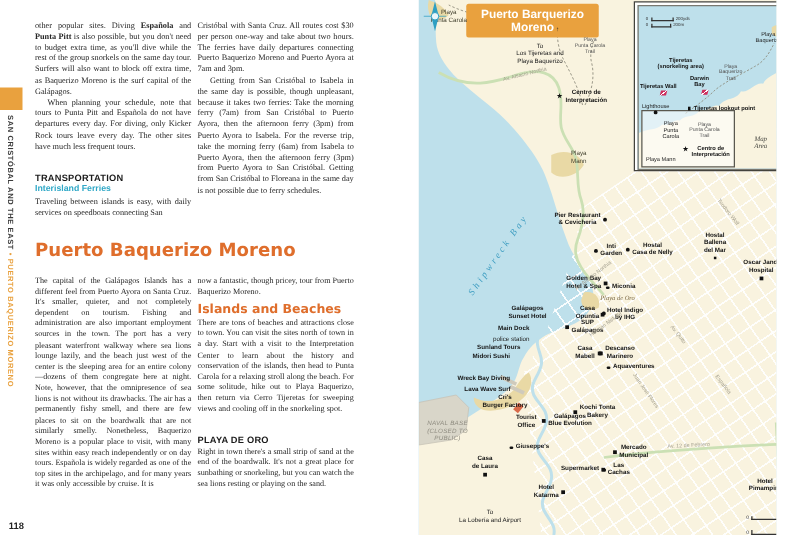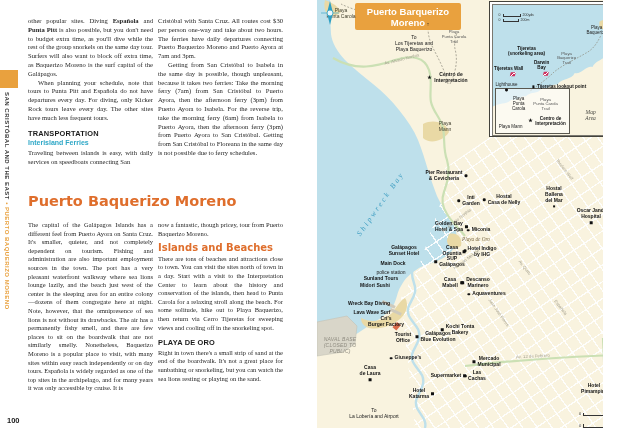--- a/index.html
+++ b/index.html
@@ -8,37 +8,37 @@
   
   .col{position:absolute;width:125px;font-size:6.6px;line-height:8.8px;text-align:justify;}
   .col p{margin:0;}
   .col p.ind{text-indent:10px;}
   .col b{font-weight:bold;}
   #col1top{left:28px;top:17px;}
   #col2top{left:158px;top:17px;}
   #col1bot{left:28px;top:221px;font-size:6.5px;line-height:8.6px;}
   #col2bot{left:158px;top:221px;font-size:6.5px;line-height:8.6px;}
   .h-sans{font-family:"Liberation Sans",sans-serif;font-weight:bold;color:#1a1a1a;
-          font-size:7.4px;margin:7px 0 1px 0;letter-spacing:.2px;}
+          font-size:7.4px;margin:16px 0 1px 0;letter-spacing:.2px;}
   .h-blue{font-family:"Liberation Sans",sans-serif;font-weight:bold;color:var(--link-blue);
           font-size:7px;margin:0 0 1px 0;}
   .h-orange{font-family:"DejaVu Sans",sans-serif;font-weight:bold;color:var(--heading-orange);
           font-size:10px;margin:6px 0 2px 0;}
   #mainHeading{position:absolute;left:28px;top:193px;font-family:"DejaVu Sans",sans-serif;
           font-weight:bold;color:var(--heading-orange);font-size:14.5px;}
   
   #edgeTab{position:absolute;left:0;top:70px;width:18px;height:18px;background:var(--accent-orange);}
   #edgeText{position:absolute;left:4px;top:92px;writing-mode:vertical-rl;
           font-family:"Liberation Sans",sans-serif;font-weight:bold;font-size:6px;
           letter-spacing:.5px;color:#3a3a3a;}
   #edgeText .sub{color:var(--accent-orange);}
   #pageNum{position:absolute;left:7px;top:416px;font-family:"Liberation Sans",sans-serif;
           font-weight:bold;font-size:7.5px;color:#222;}
   
-  #map{position:absolute;left:317px;top:0;width:286px;height:428px;background:var(--water);overflow:hidden;}
+  #map{position:absolute;left:335px;top:0;width:286px;height:428px;background:var(--water);overflow:hidden;}
   #map svg{position:absolute;left:0;top:0;}
   #townGrid{position:absolute;left:0;top:0;width:320px;height:428px;
      clip-path:polygon(126px 196px,128px 168px,236px 94px,320px 100px,320px 428px,98px 428px,84px 298px,102px 266px);
      background:
        repeating-linear-gradient(55deg, rgba(255,255,255,.9) 0 1.3px, transparent 1.3px 12px),
        repeating-linear-gradient(-34deg, rgba(255,255,255,.9) 0 1.3px, transparent 1.3px 14px);}
   #mapTitle{position:absolute;left:38px;top:3px;width:106px;padding:3px 0 2px 0;background:var(--accent-orange);
      color:#fff;font-family:"Liberation Sans",sans-serif;font-weight:bold;font-size:9.5px;
      line-height:11px;text-align:center;border-radius:2px;}
   .mlabel{position:absolute;text-align:center;font-family:"Liberation Sans",sans-serif;
@@ -88,21 +88,21 @@
 <body>
 
 <div id="page">
 
   <div id="edgeTab"></div>
   <div id="edgeText">
     <span>SAN CRISTÓBAL AND THE EAST</span>
     <span class="sub"> <span>•</span> </span>
     <span class="sub">PUERTO BAQUERIZO MORENO</span>
   </div>
-  <div id="pageNum">100</div>
+  <div id="pageNum">118</div>
 
   <div id="col1top" class="col">
     <p><span>other popular sites. Diving </span><b>Española</b><span> and </span><b>Punta Pitt</b><span> is also possible, but you don't need to budget extra time, as you'll dive while the rest of the group snorkels on the same day tour. Surfers will also want to block off extra time, as Baquerizo Moreno is the surf capital of the Galápagos.</span></p>
     <p class="ind"><span>When planning your schedule, note that tours to Punta Pitt and Española do not have departures every day. For diving, only Kicker Rock tours leave every day. The other sites have much less frequent tours.</span></p>
     <div class="h-sans">TRANSPORTATION</div>
     <div class="h-blue">Interisland Ferries</div>
     <p><span>Traveling between islands is easy, with daily services on speedboats connecting San</span></p>
   </div>
   <div id="col2top" class="col">
     <p><span>Cristóbal with Santa Cruz. All routes cost $30 per person one-way and take about two hours. The ferries have daily departures connecting Puerto Baquerizo Moreno and Puerto Ayora at 7am and 3pm.</span></p>

